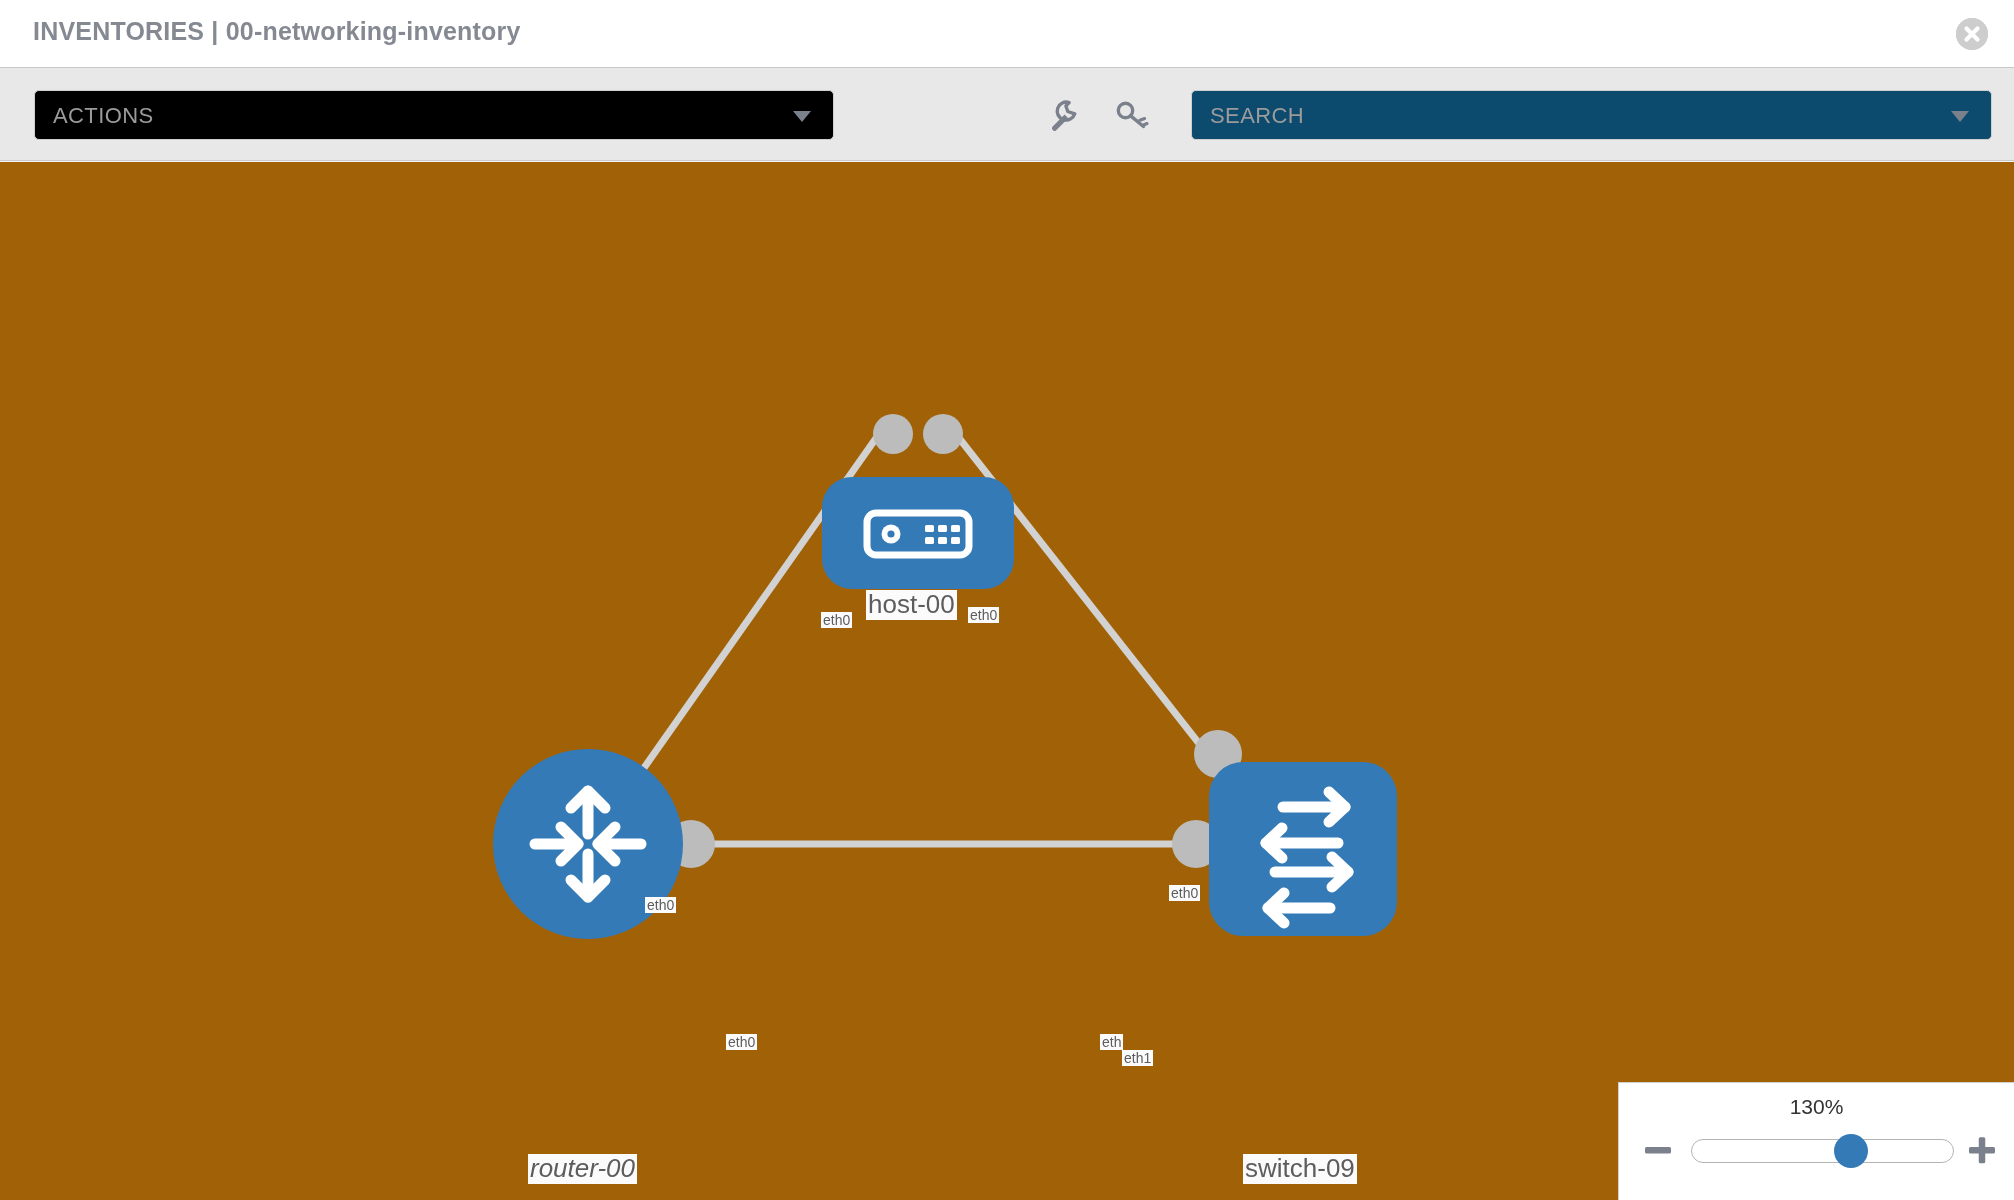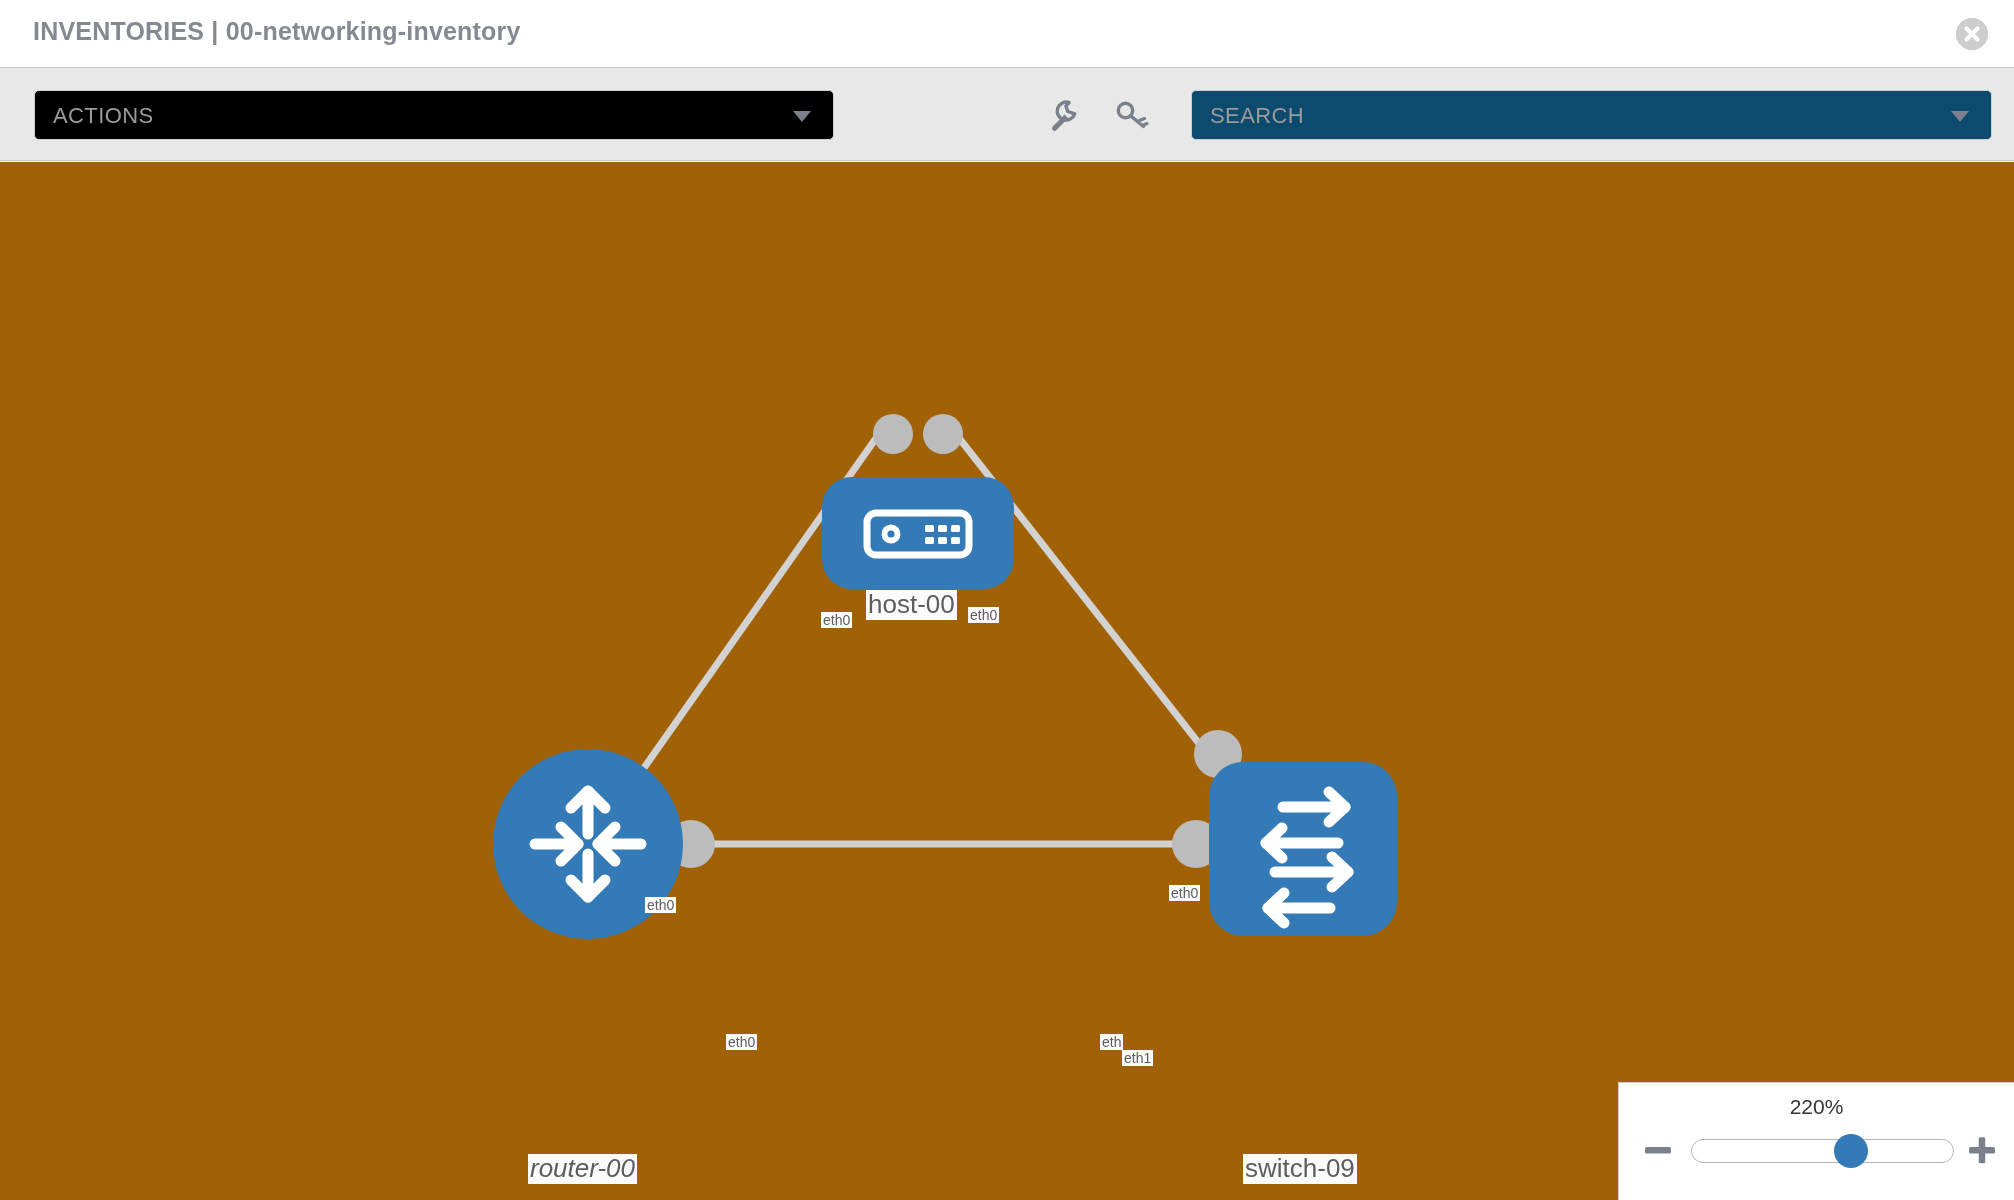--- a/index.html
+++ b/index.html
@@ -317,21 +317,21 @@
 
     <div class="iface-label" style="left:821px; top:450px;">eth0</div>
     <div class="iface-label" style="left:968px; top:445px;">eth0</div>
     <div class="iface-label" style="left:645px; top:735px;">eth0</div>
     <div class="iface-label" style="left:1169px; top:723px;">eth0</div>
     <div class="iface-label" style="left:726px; top:872px;">eth0</div>
     <div class="iface-label" style="left:1100px; top:872px;">eth</div>
     <div class="iface-label" style="left:1122px; top:840px;margin-top:48px;">eth1</div>
 
     <div class="zoom-panel">
-      <div class="zoom-level">220%</div>
+      <div class="zoom-level">130%</div>
       <div class="zoom-row">
         <div class="zoom-minus">
           <svg width="34" height="34" viewBox="0 0 34 34">
             <rect x="4" y="14" width="26" height="6.5" rx="1.5" fill="#7b818c"></rect>
           </svg>
         </div>
         <div class="zoom-track">
           <div class="zoom-thumb" id="zoom-thumb" style="left: 141.98px;"></div>
         </div>
         <div class="zoom-plus">

